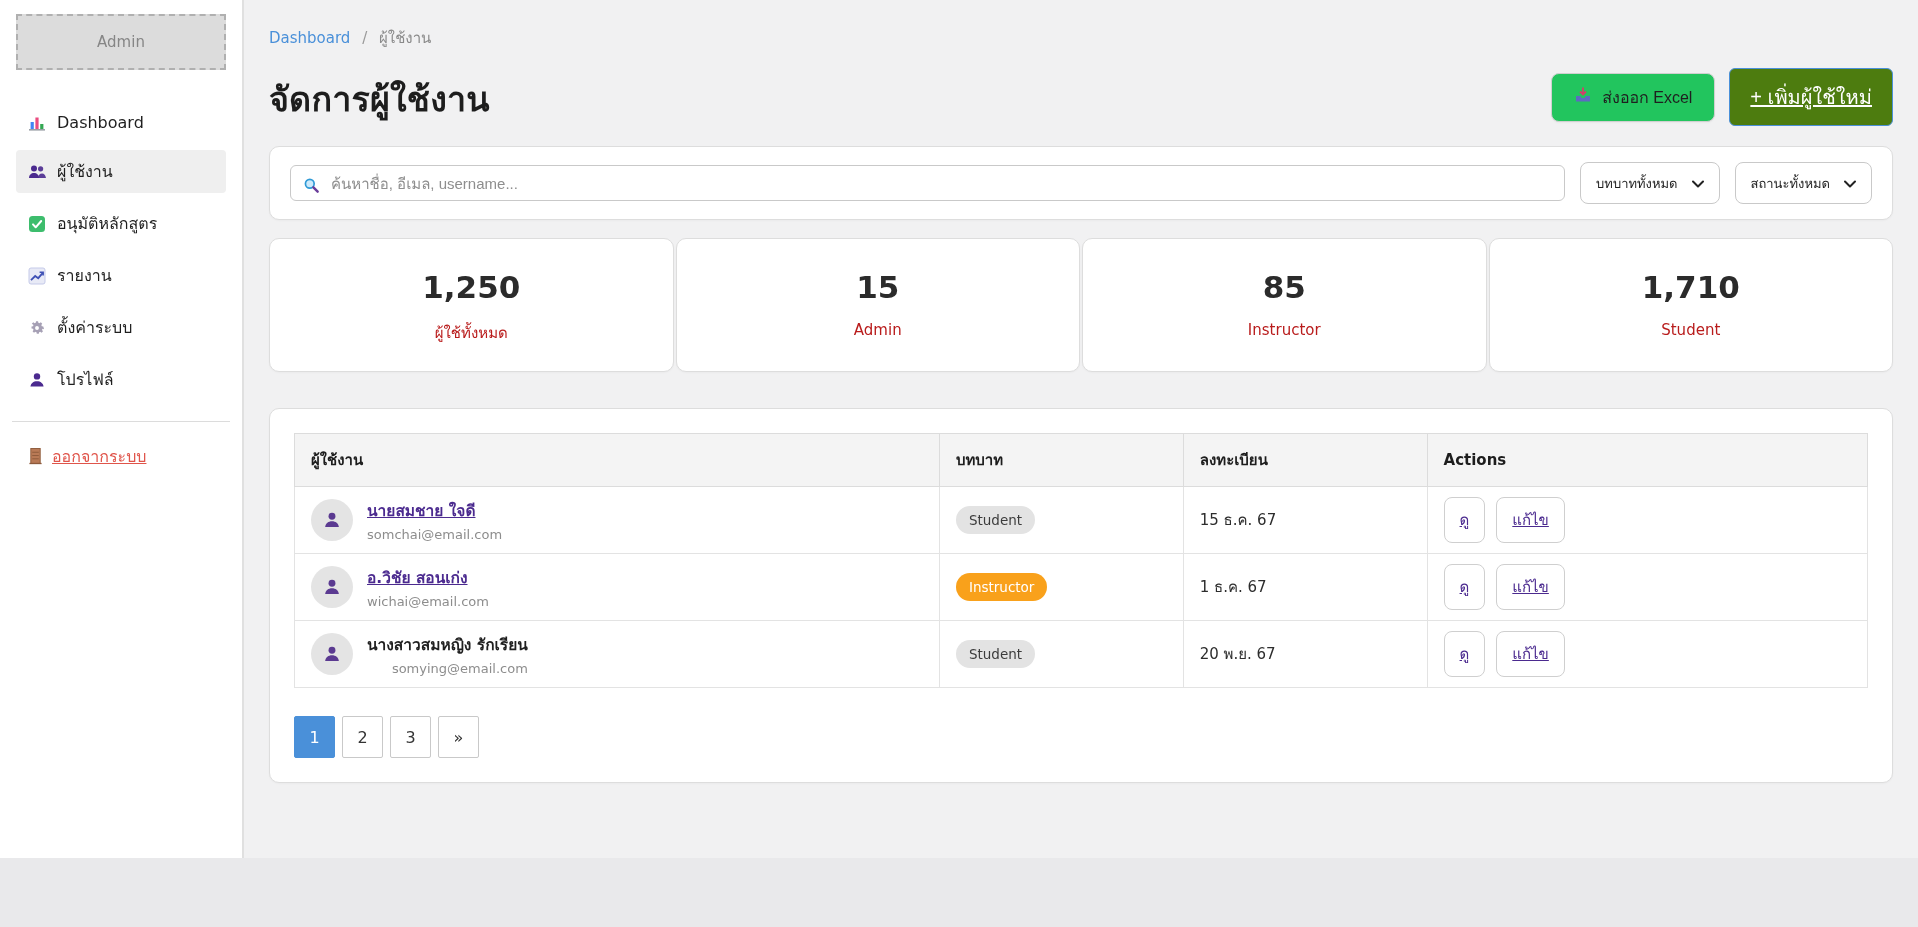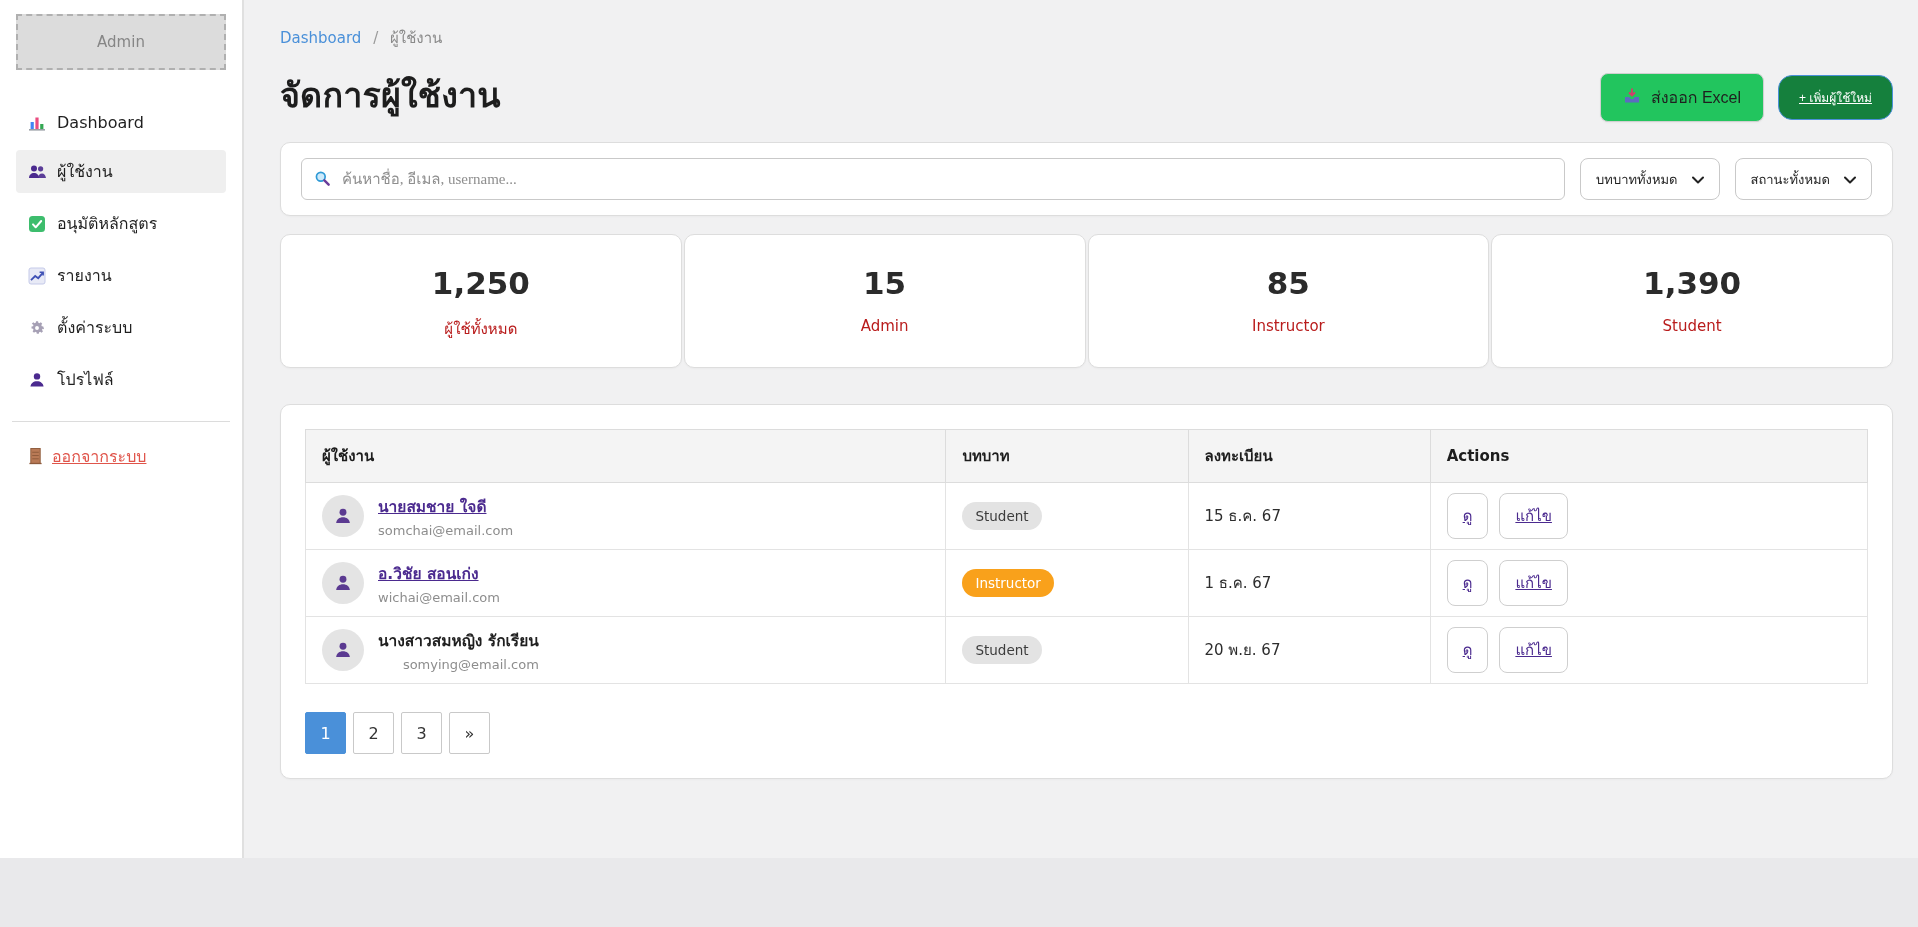--- a/index.html
+++ b/index.html
@@ -32,53 +32,53 @@
   .menu-item .ico { width:18px; height:18px; display:inline-flex; flex:0 0 18px; }
   .sidebar-divider { border:none; border-top:1px solid #dcdcdc; margin:20px -4px 0 -4px; }
   .logout-link {
     margin-top:22px; margin-left:12px;
     display:inline-flex; align-items:flex-end; gap:9px;
     color:#e0544a; font-size:16px; text-decoration:underline;
     text-decoration-color:#e0544a; cursor:pointer;
   }
 
   
-  .main { flex:1; background:#f1f1f2; padding:16px 25px 0 36px; overflow:hidden; }
+  .main { flex:1; background:#f1f1f2; padding:16px 25px 0 25px; overflow:hidden; }
   .breadcrumb { font-size:15px; margin:10px 0 18px 0; }
   .breadcrumb .bc-home { color:#4a90d9; text-decoration:none; cursor:pointer; }
   .breadcrumb .bc-sep { color:#9a9a9a; margin:0 7px; }
   .breadcrumb .bc-current { color:#8a8a8a; }
 
   .page-header { display:flex; align-items:flex-end; justify-content:space-between; margin-bottom:20px; }
   .page-title { font-size:34px; font-weight:bold; color:#1d1d1d; margin:0; letter-spacing:.2px; }
   .header-actions { display:flex; gap:14px; align-items:center; }
   .btn-export {
     display:inline-flex; align-items:center; gap:10px;
     background:#22c55e; border:1px solid #d0d0d0; border-radius:8px;
     padding:11px 22px; font-size:16px; color:#1f1f1f; cursor:pointer;
     box-shadow:0 1px 2px rgba(0,0,0,.04);
   }
   .btn-add {
-    background:#15803d; border:1px solid #4a90d9; border-radius:14px;
-    padding:12px 20px; font-size:12px; color:#fff; cursor:pointer;
+    background:#4d7c0f; border:1px solid #4a90d9; border-radius:6px;
+    padding:12px 20px; font-size:20px; color:#fff; cursor:pointer;
     text-decoration:underline; font-weight:500;
   }
 
   
   .filter-card {
     background:#fff; border:1px solid #ddd; border-radius:10px;
     padding:15px 20px; display:flex; align-items:center; gap:15px;
     box-shadow:0 1px 2px rgba(0,0,0,.03);
   }
   .search-wrap { position:relative; flex:1; }
   .search-wrap .ico-search { position:absolute; left:13px; top:12px; }
   .search-input {
-    width:100%; height:42px; border:1px solid #c9c9c9; border-radius:6px;
+    width:100%; height:36px; border:1px solid #c9c9c9; border-radius:6px;
     padding:0 14px 0 40px; font-size:15px; color:#222; outline:none;
-    font-family:Liberation Serif, serif;
+    font-family:Liberation Sans, sans-serif;
   }
   .search-input::placeholder { color:#8e8e8e; }
   .select-box {
     height:42px; background:#fff; border:1px solid #c9c9c9; border-radius:8px;
     display:inline-flex; align-items:center; gap:14px; padding:0 15px;
     font-size:13px; color:#1f1f1f; cursor:pointer; white-space:nowrap;
   }
 
   
   .stats-grid { display:grid; grid-template-columns:repeat(4,1fr); gap:2px; margin-top:18px; }
@@ -285,21 +285,21 @@
       </div>
       <div class="stat-card">
         <div class="stat-value">15</div>
         <div class="stat-label">Admin</div>
       </div>
       <div class="stat-card">
         <div class="stat-value">85</div>
         <div class="stat-label">Instructor</div>
       </div>
       <div class="stat-card">
-        <div class="stat-value">1,390</div>
+        <div class="stat-value">1,710</div>
         <div class="stat-label">Student</div>
       </div>
     </div>
 
     <div class="table-card">
       <table class="users">
         <colgroup>
             <col class="c-user">
             <col class="c-role">
             <col class="c-reg">

